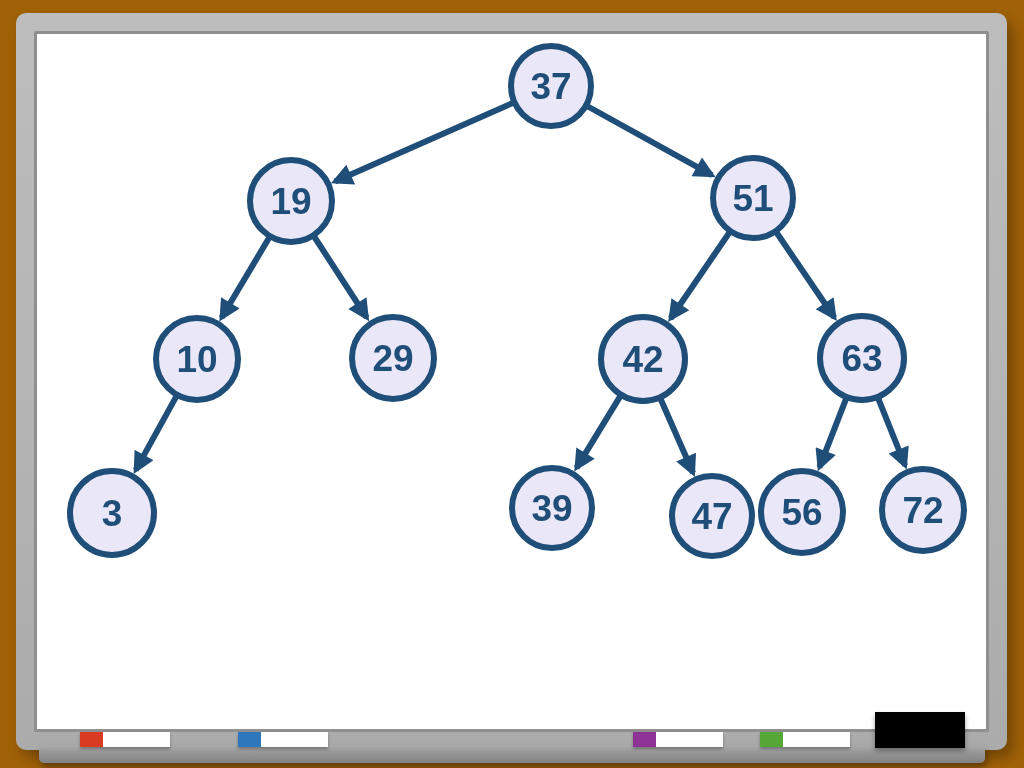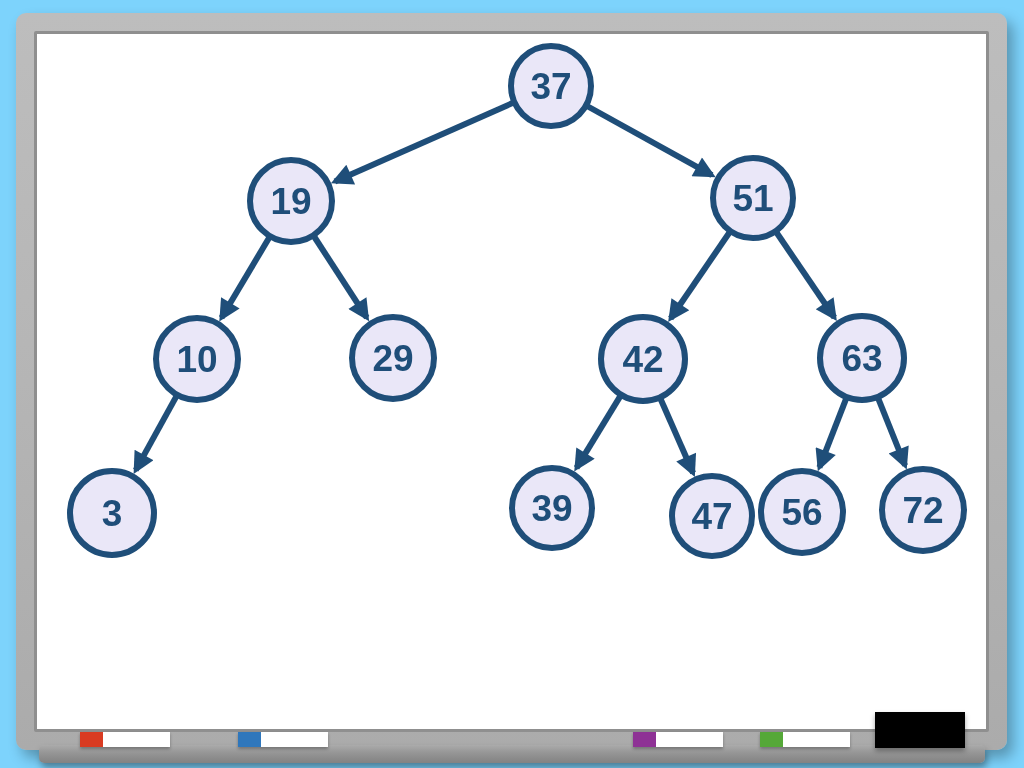--- a/index.html
+++ b/index.html
@@ -10,21 +10,21 @@
     --frame:#b6b6b6;
     --frame-inner-line:#8f8f8f;
     --board-surface:#ffffff;
     --tray:#979797;
     --eraser:#000000;
     --marker-body:#ffffff;
   }
   html,body{margin:0;padding:0;background:#ffffff;}
   .stage{
     position:relative;width:1024px;height:768px;overflow:hidden;
-    background:#7dd3fc;
+    background:#a16207;
     font-family:"Liberation Sans", sans-serif;
   }
   .frame{
     position:absolute;left:16px;top:13px;width:991px;height:737px;
     box-sizing:border-box;padding:18px;
     background:linear-gradient(180deg,#bdbdbd 0%,var(--frame) 45%,#ababab 100%);
     border-radius:10px;
     box-shadow:6px 8px 14px rgba(0,0,0,0.30);
   }
   .surface{

